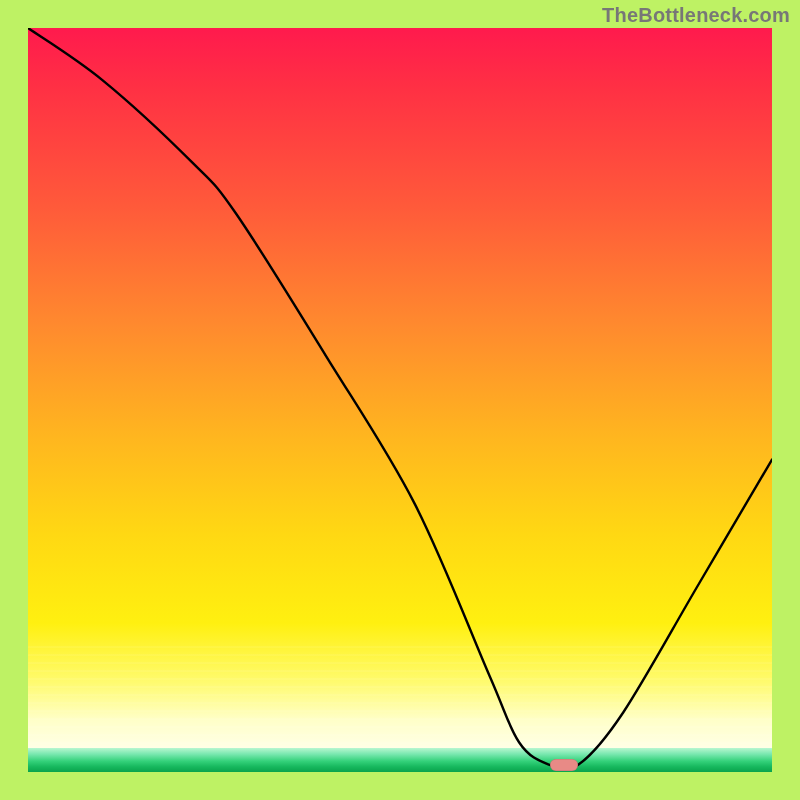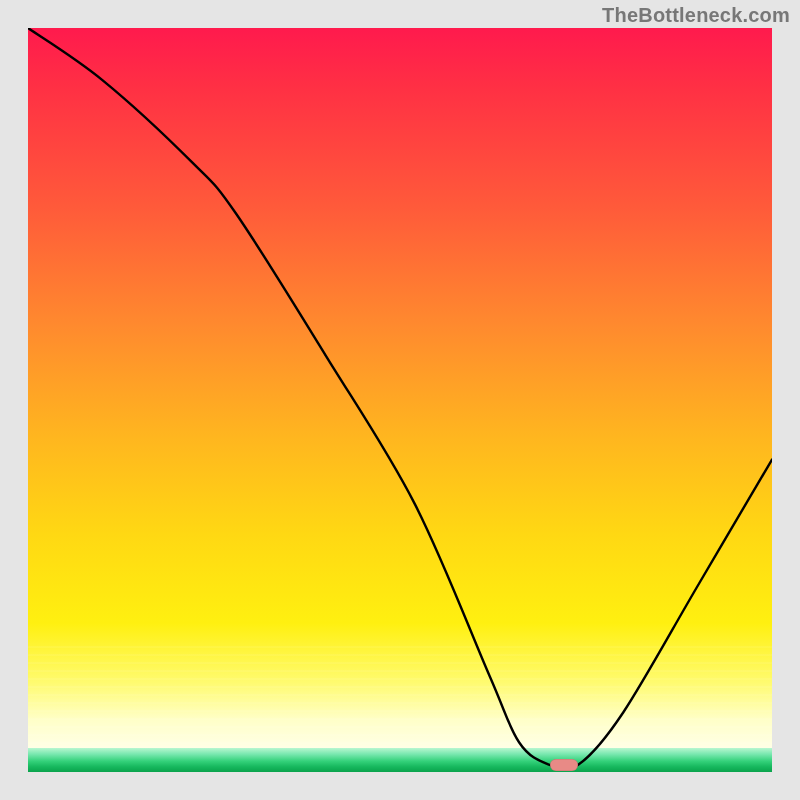--- a/index.html
+++ b/index.html
@@ -8,21 +8,21 @@
     width: 800px;
     height: 800px;
     background: #000;
     font-family: Arial, Helvetica, sans-serif;
     overflow: hidden;
   }
   .stage {
     position: relative;
     width: 800px;
     height: 800px;
-    background: #e5e5e5;
+    background: #bef264;
   }
   .watermark {
     position: absolute;
     top: 4px;
     right: 10px;
     color: #777;
     font-size: 20px;
     font-weight: 600;
     letter-spacing: 0.2px;
     user-select: none;

